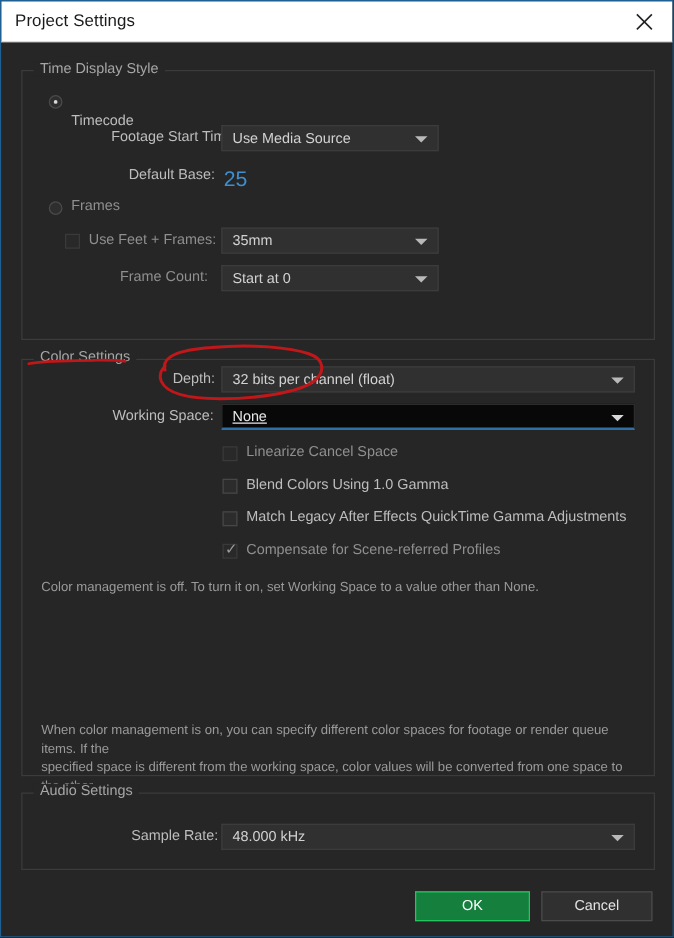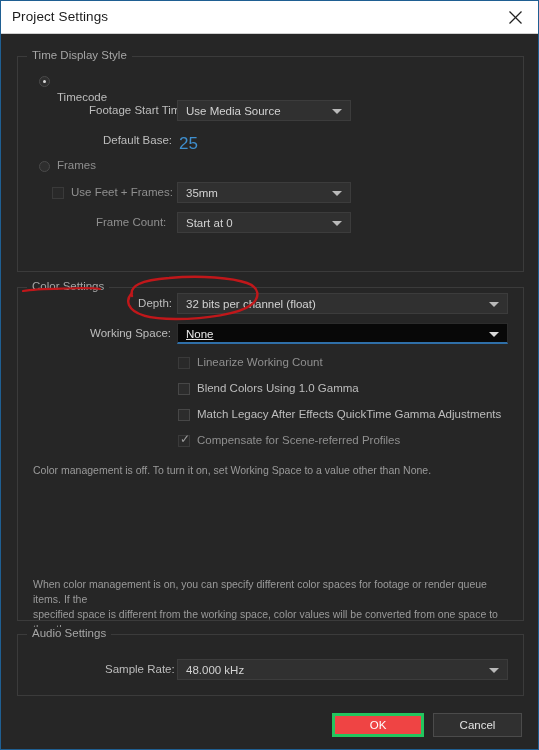--- a/index.html
+++ b/index.html
@@ -180,22 +180,22 @@
     display: flex;
     align-items: center;
     justify-content: center;
     font-size: 11.5px;
     color: #e3e3e3;
     background: #303030;
     border: 1px solid #4b4b4b;
     cursor: default;
   }
   .btn.primary {
-    background: #ef4444;
-    border: 3px solid #22c55e;
+    background: #15803d;
+    border: 1px solid #22c55e;
     color: #ffffff;
   }
 
   
   .annotation {
     position: absolute;
     left: 0; top: 0;
     width: 539px;
     height: 717px;
     pointer-events: none;
@@ -260,21 +260,21 @@
       <span class="arrow"></span>
     </div>
 
     <div class="lbl" style="left:88px; top:293px; width:83px; text-align:center;">Working Space:</div>
     <div class="combo focused" style="left:176px; top:289px; width:331px;">
       <span class="combo-text">None</span>
       <span class="arrow"></span>
     </div>
 
     <div class="check dimbox" style="left:177px; top:323px;"></div>
-    <div class="lbl dim" style="left:196px; top:322px;">Linearize Working Count</div>
+    <div class="lbl dim" style="left:196px; top:322px;">Linearize Cancel Space</div>
 
     <div class="check" style="left:177px; top:349px;"></div>
     <div class="lbl" style="left:196px; top:348px;">Blend Colors Using 1.0 Gamma</div>
 
     <div class="check" style="left:177px; top:375px;"></div>
     <div class="lbl" style="left:196px; top:374px;">Match Legacy After Effects QuickTime Gamma Adjustments</div>
 
     <div class="check dimbox" style="left:177px; top:401px;">
       <span class="tick">✓</span>
     </div>

